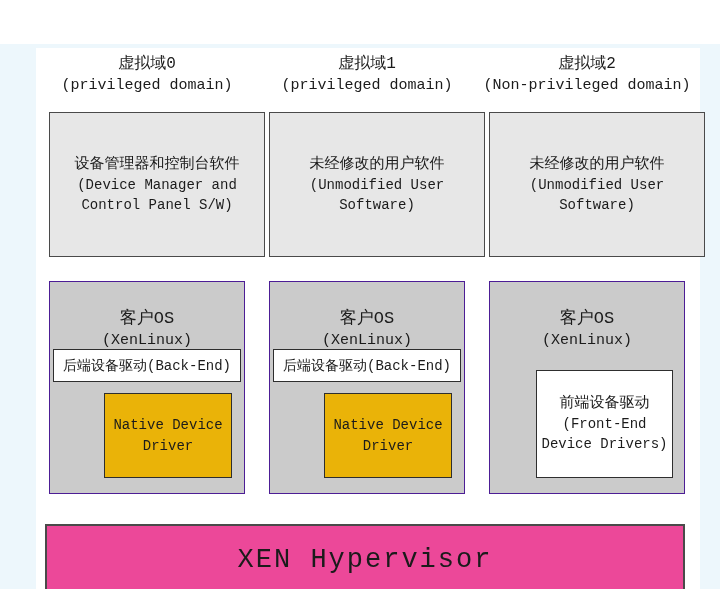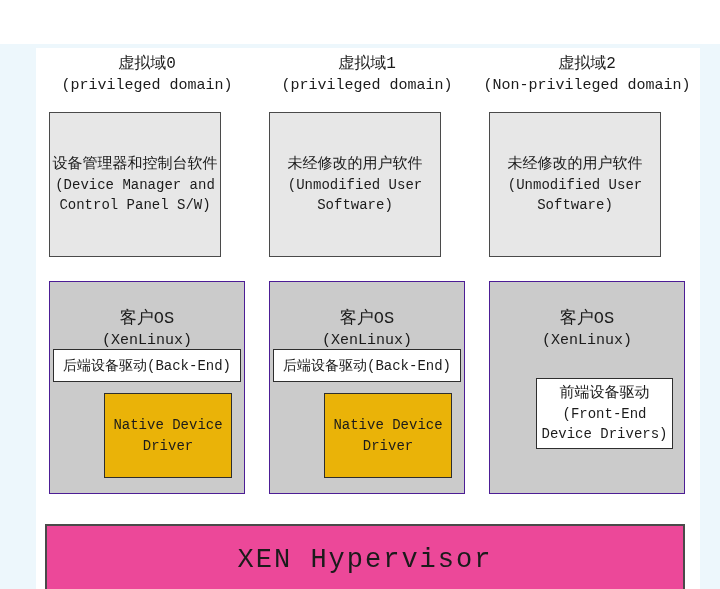--- a/index.html
+++ b/index.html
@@ -22,21 +22,21 @@
   .col-2 { left: 489px; }
 
   .col-header {
     position: absolute; top: 2px; left: 50%; transform: translateX(-50%);
     text-align: center; white-space: nowrap; line-height: 21px;
   }
   .col-header .cn-line { font-size: 16px; }
   .col-header .en-line { font-size: 15px; }
 
   .top-box {
-    position: absolute; top: 60px; left: 0; width: 172px; height: 145px;
+    position: absolute; top: 60px; left: 0; width: 216px; height: 145px;
     background: #e7e7e7; border: 1px solid #4a4a4a;
     display: flex; flex-direction: column; justify-content: center; align-items: center;
     text-align: center; line-height: 20px;
   }
   .cn-line { font-size: 15px; }
   .en-line { font-size: 14px; }
 
   .os-box {
     position: absolute; top: 229px; left: 0; width: 196px; height: 213px;
     background: #cbcbcb; border: 1px solid #4c1d95;
@@ -51,21 +51,21 @@
     display: flex; justify-content: center; align-items: center;
     font-size: 14px; white-space: nowrap;
   }
   .native-box {
     position: absolute; top: 111px; left: 54px; width: 128px; height: 85px;
     background: #eab308; border: 1px solid #2e2e2e;
     display: flex; flex-direction: column; justify-content: center; align-items: center;
     text-align: center; font-size: 14px; line-height: 21px;
   }
   .frontend-box {
-    position: absolute; top: 96px; left: 46px; width: 137px; height: 71px;
+    position: absolute; top: 88px; left: 46px; width: 137px; height: 108px;
     background: #ffffff; border: 1px solid #2e2e2e;
     display: flex; flex-direction: column; justify-content: center; align-items: center;
     text-align: center; font-size: 14px; line-height: 20px;
   }
 
   .hypervisor-box {
     position: absolute; left: 45px; top: 480px; width: 640px; height: 72px;
     background: #ec4899; border: 2px solid #4a4a4a;
     display: flex; justify-content: center; align-items: center;
     font-size: 27px; letter-spacing: 2px;

